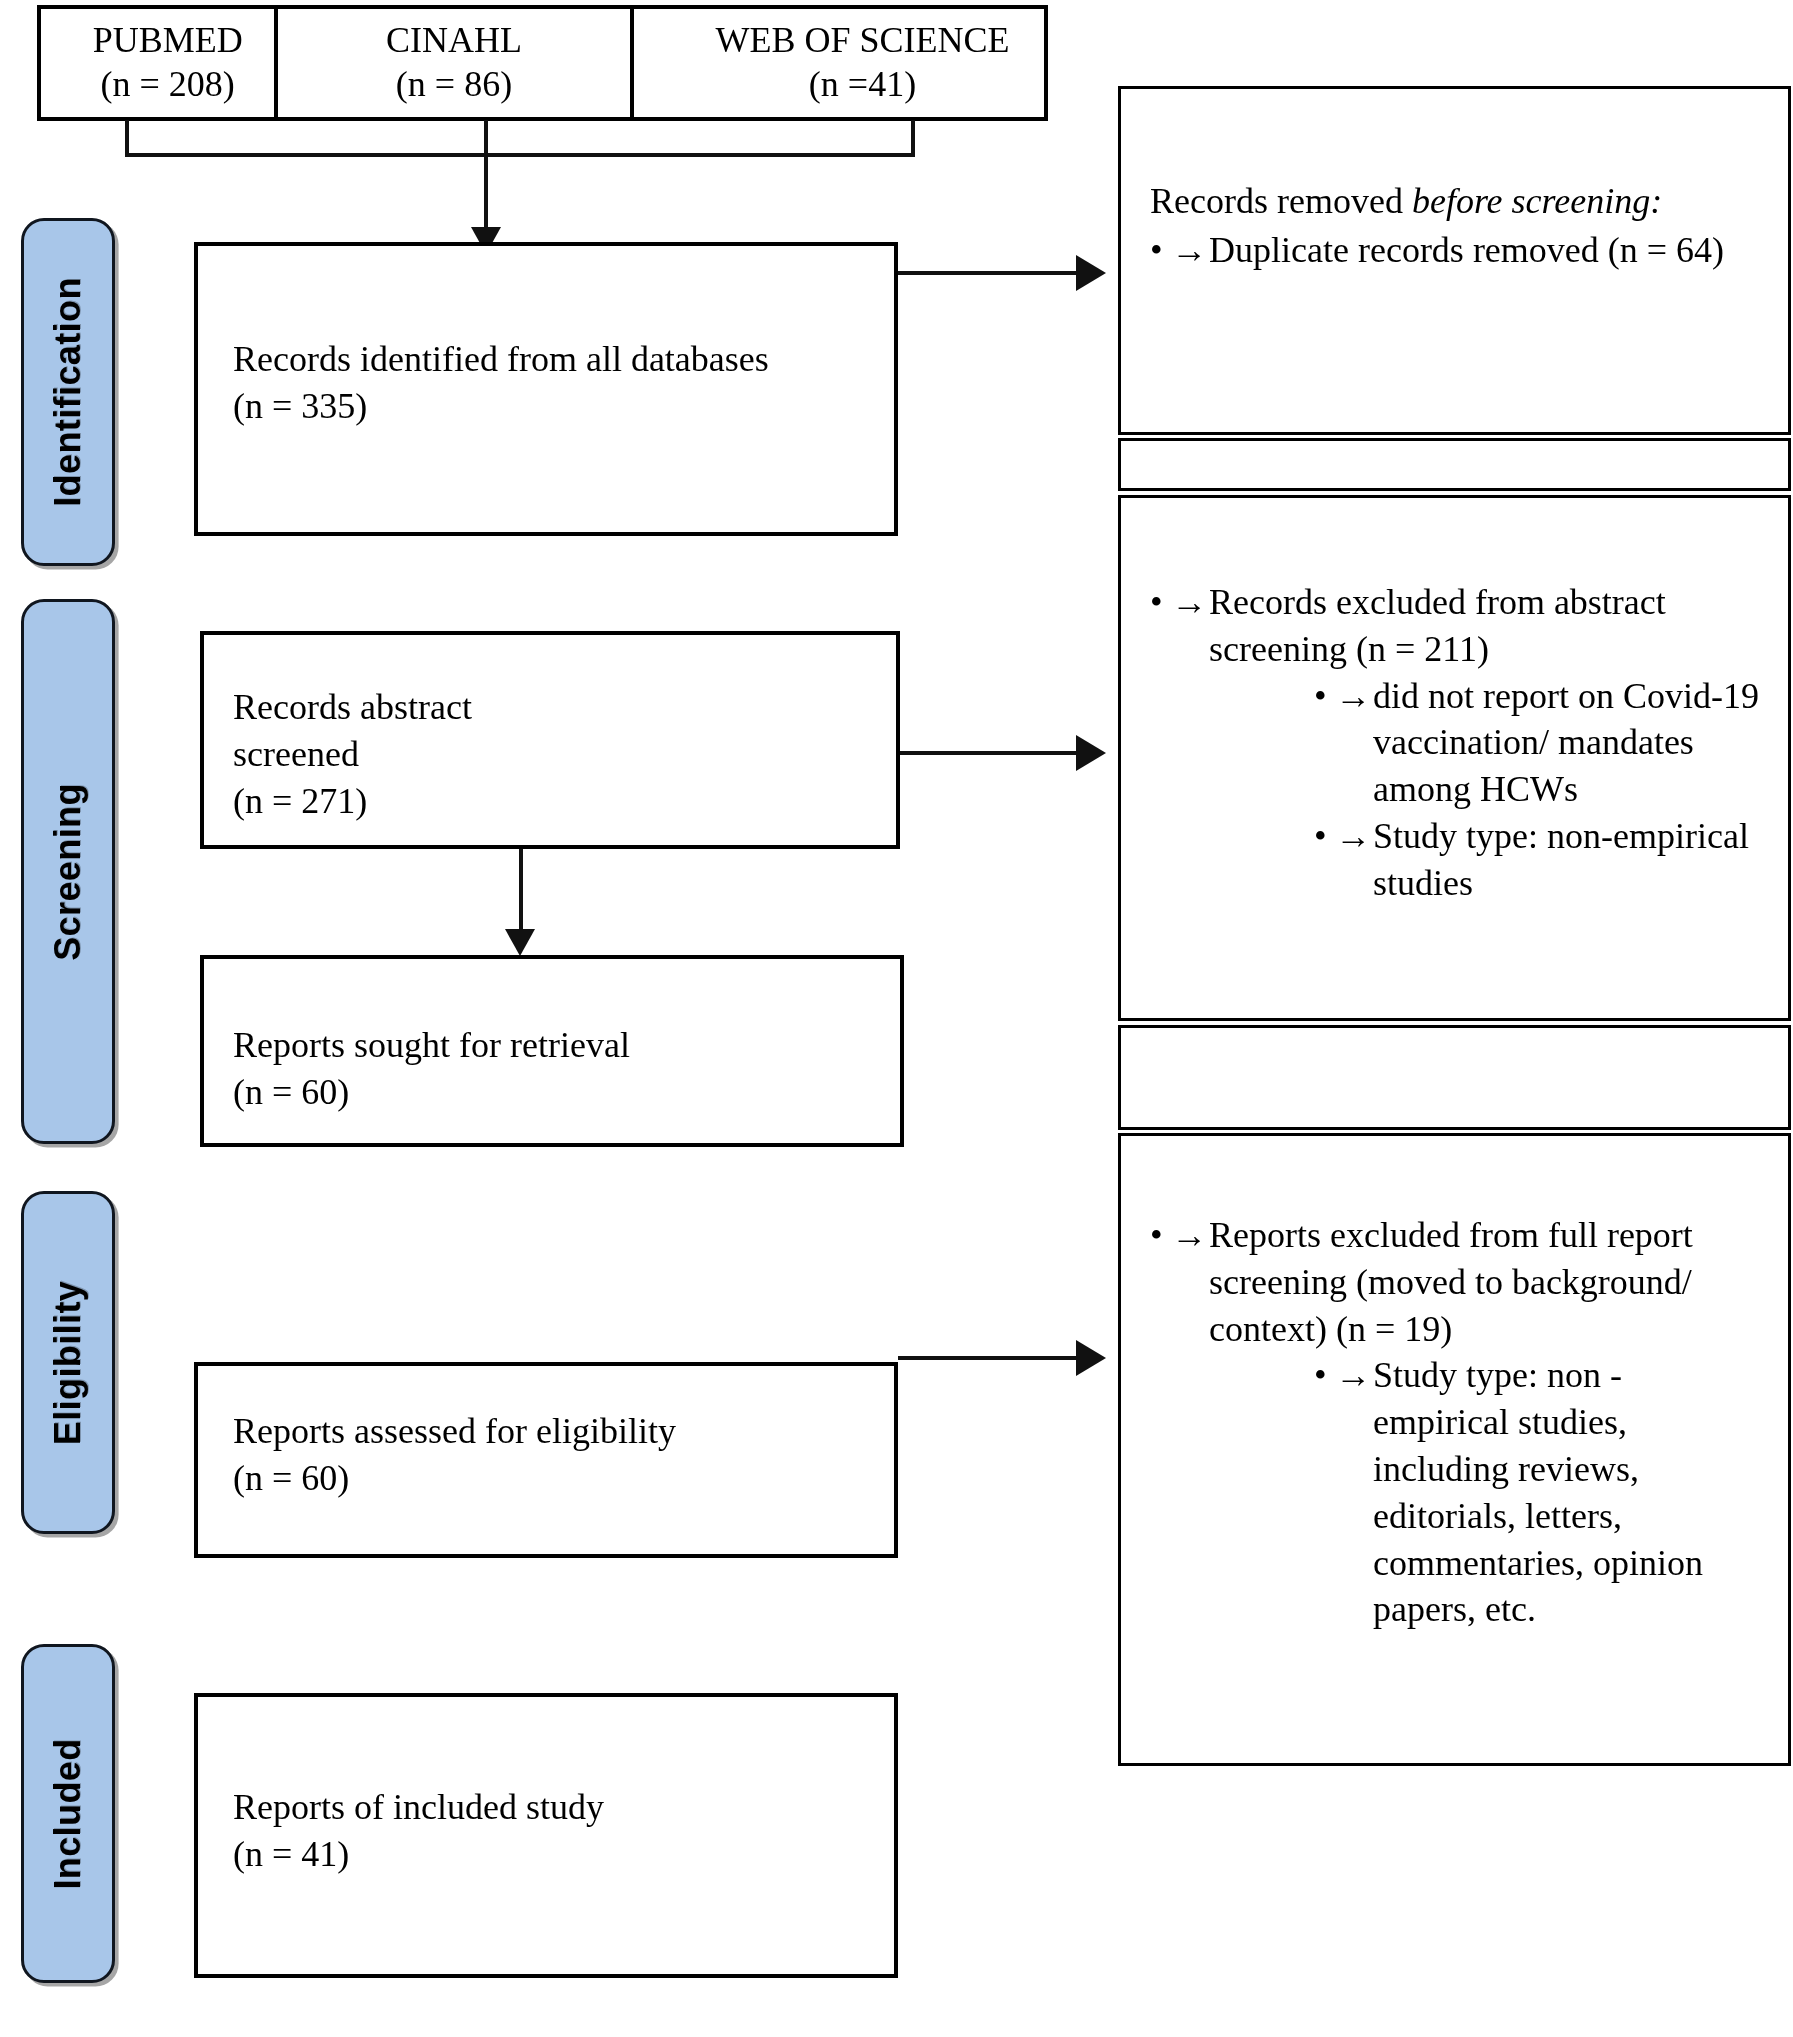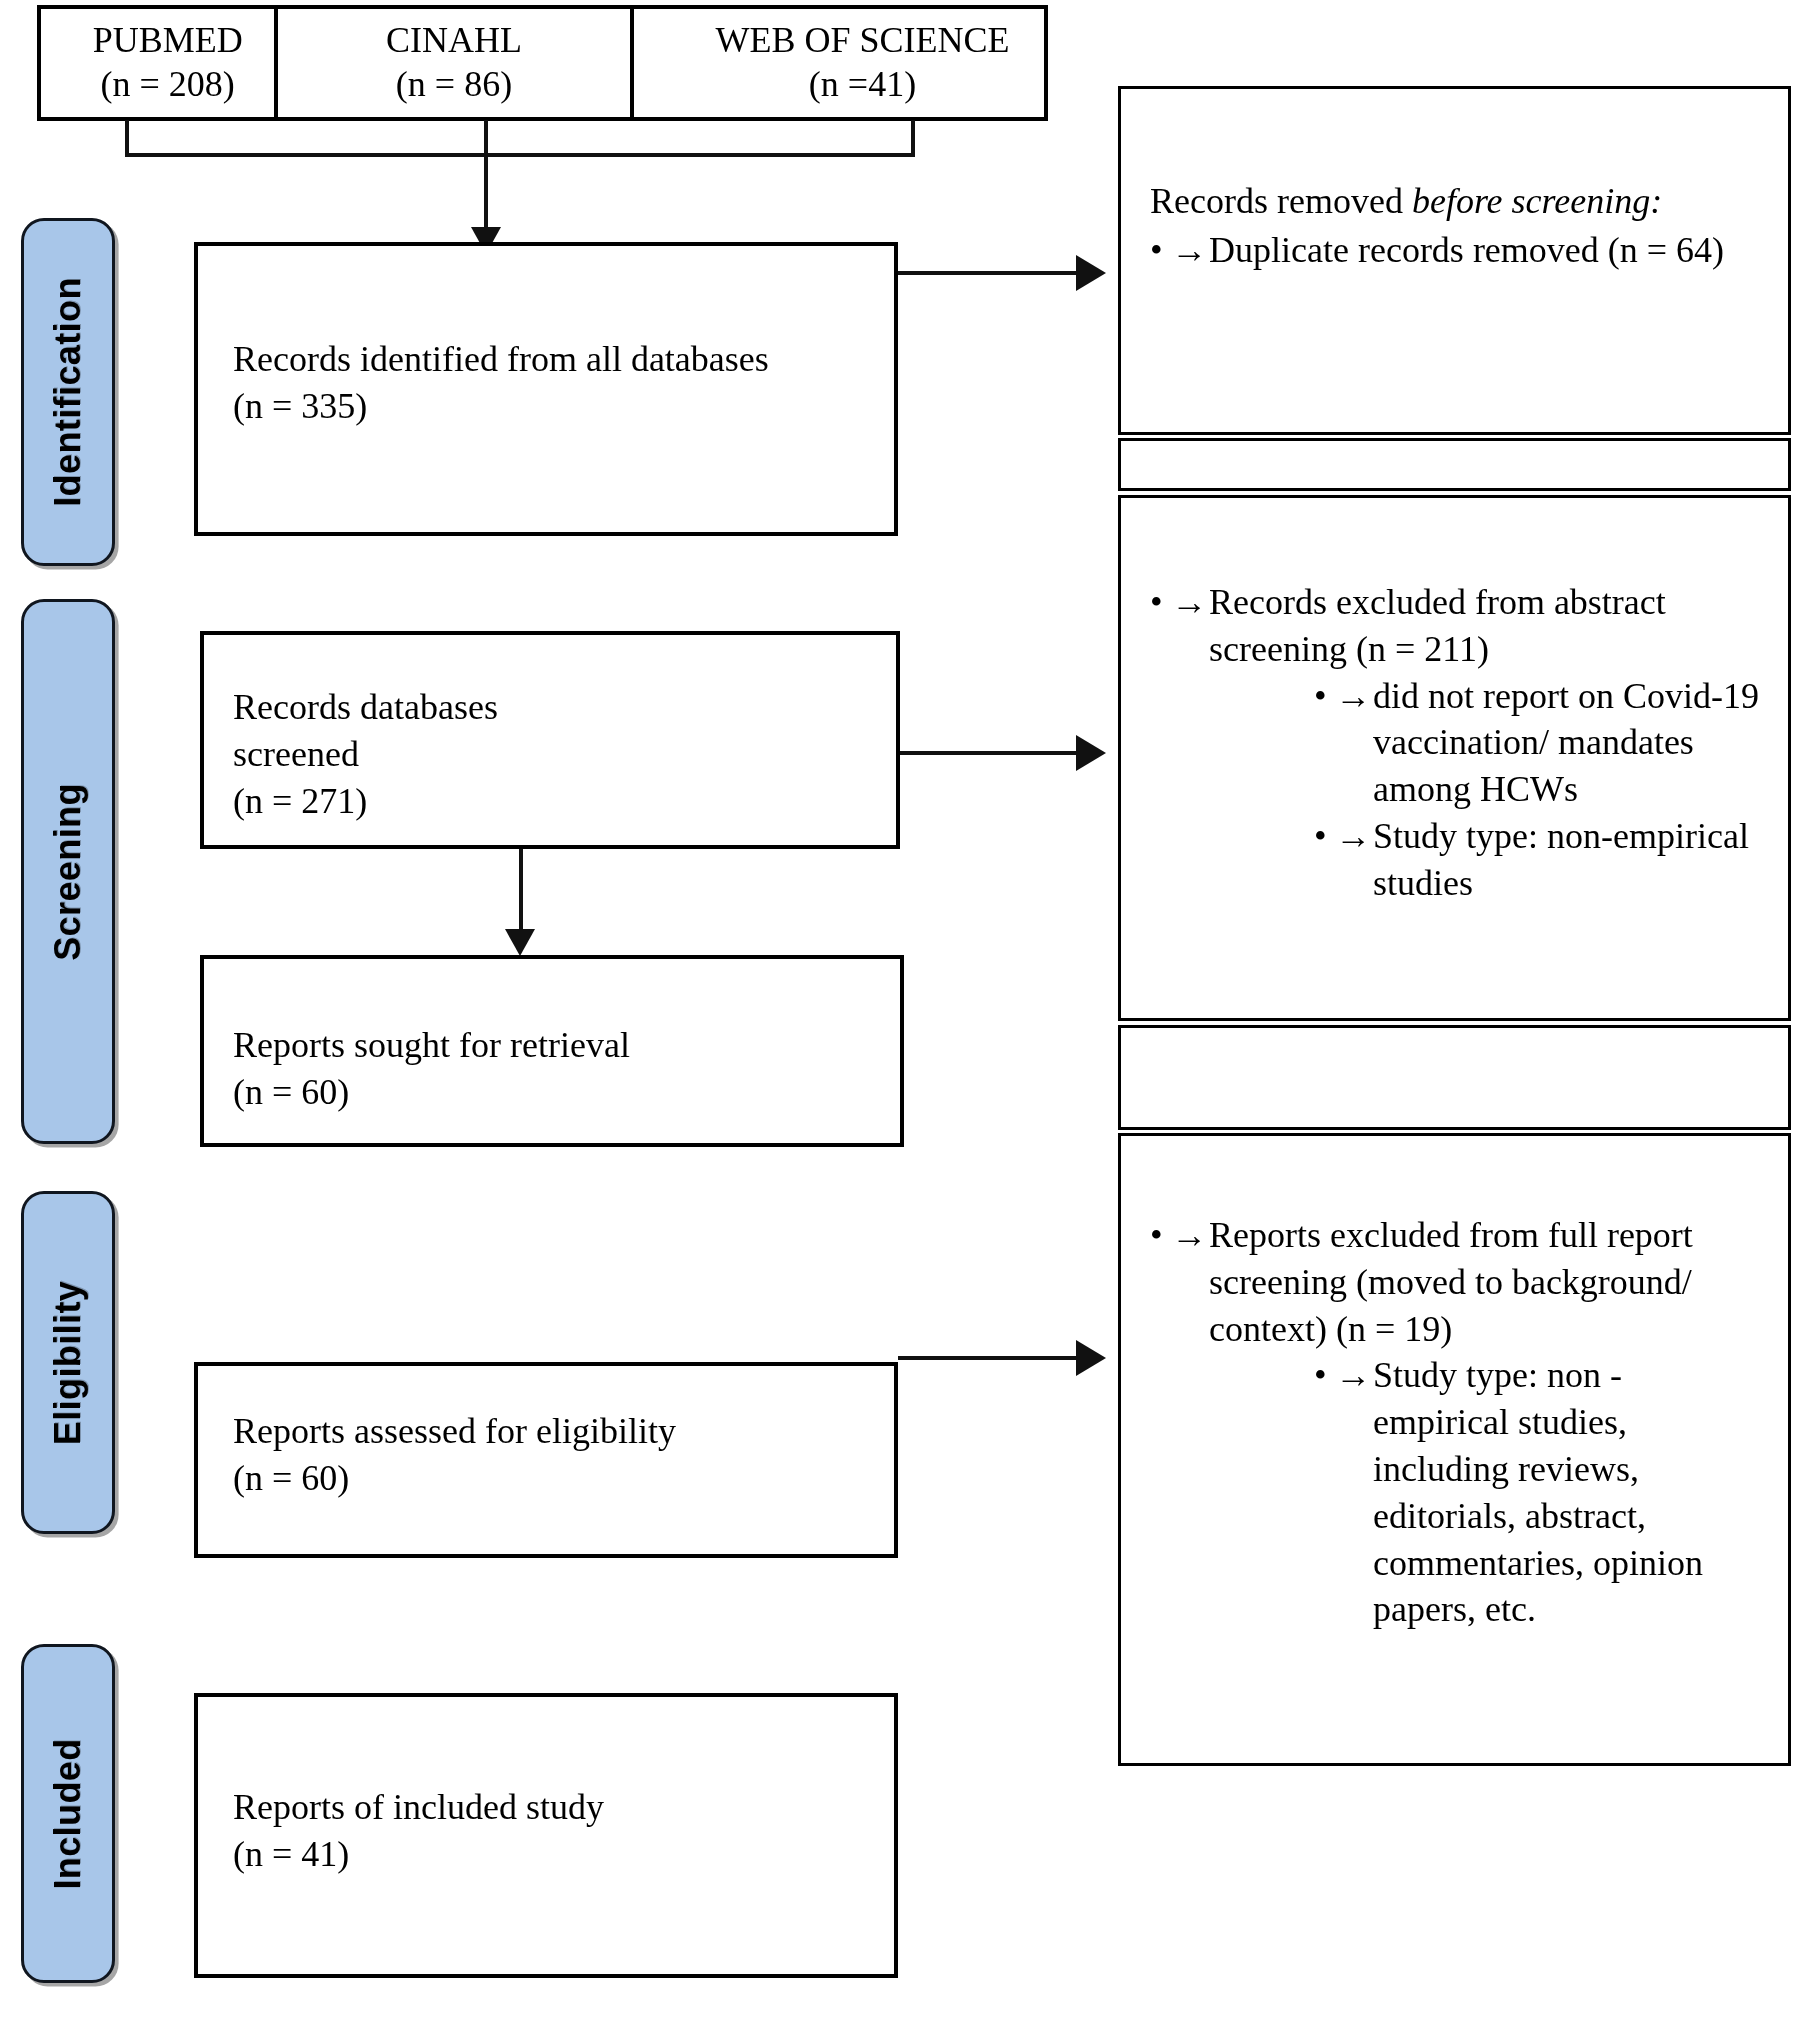--- a/index.html
+++ b/index.html
@@ -201,21 +201,21 @@
   <div class="box" style="left:194px; top:242px; width:704px; height:294px;">
   </div>
   <div class="box-text" style="left:233px; top:336px; width:651px;"><span>Records identified from all databases</span>
 <span>(n = 335)</span></div>
 
   <div class="hline hline-dark" style="left:898px; top:271px; width:196px; height:3.6px;"></div>
   <div class="arrow-right" style="left:1076px; top:255px;"></div>
 
   <div class="box" style="left:200px; top:631px; width:700px; height:218px;">
   </div>
-  <div class="box-text" style="left:233px; top:684px; width:624px;"><span>Records databases</span>
+  <div class="box-text" style="left:233px; top:684px; width:624px;"><span>Records abstract</span>
 <span>screened</span>
 <span>(n = 271)</span></div>
 
   <div class="hline hline-dark" style="left:900px; top:751px; width:196px; height:3.6px;"></div>
   <div class="arrow-right" style="left:1076px; top:735px;"></div>
 
   <div class="vline vline-dark" style="left:519px; top:849px; width:3.6px; height:85px;"></div>
   <div class="arrow-down" style="left:505px; top:929px;"></div>
 
   <div class="box" style="left:200px; top:955px; width:704px; height:192px;">
@@ -276,21 +276,21 @@
   <div class="box-thin" style="left:1118px; top:1133px; width:673px; height:633px;">
   </div>
   <div class="rlist" style="left:1150px; top:1212px; width:615px;">
     <ul class="bl">
       <li>
         <span class="bull">•  →</span>
         <span class="txt">Reports excluded from full report screening (moved to background/ context) (n = 19)</span>
         <ul class="bl lvl2">
           <li>
             <span class="bull">•  →</span>
-            <span class="txt">Study type: non - empirical studies, including reviews, editorials, abstract, commentaries, opinion papers, etc.</span>
+            <span class="txt">Study type: non - empirical studies, including reviews, editorials, letters, commentaries, opinion papers, etc.</span>
           </li>
         </ul>
       </li>
     </ul>
   </div>
 
 </div>
 
 
 </body></html>

